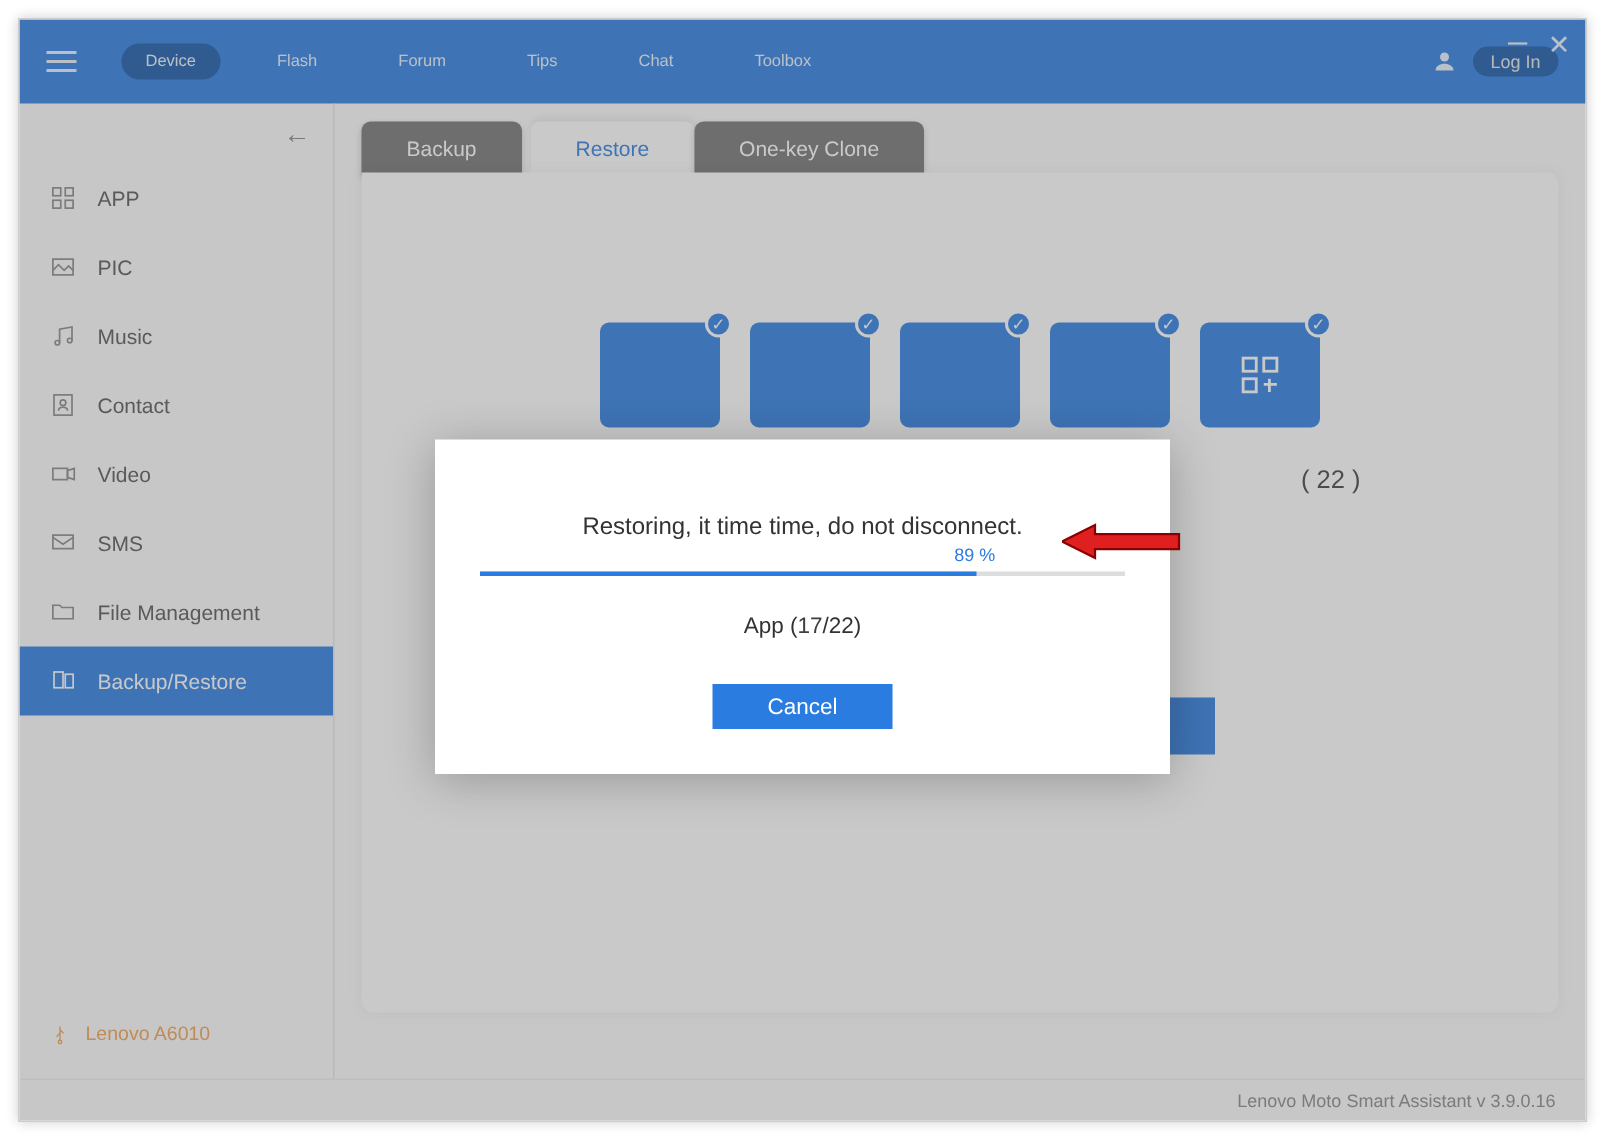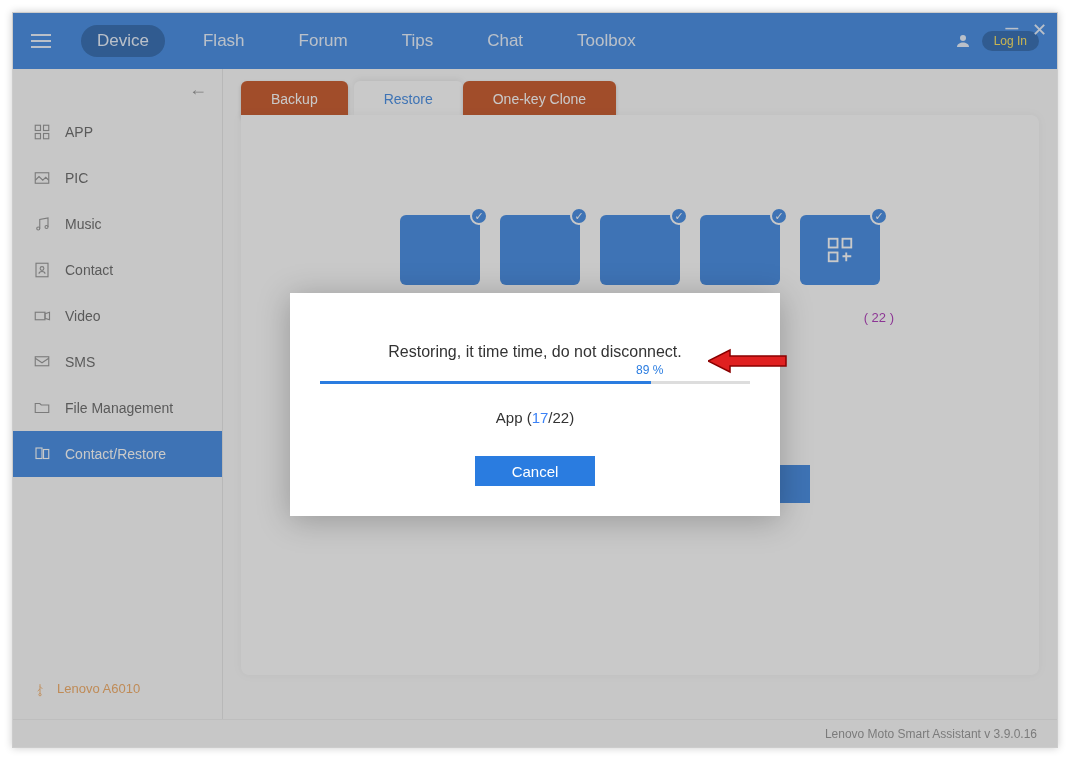--- a/index.html
+++ b/index.html
@@ -2,62 +2,62 @@
 <html><head>
 <meta charset="utf-8">
 <style>
   * { box-sizing: border-box; margin: 0; padding: 0; font-family: "Segoe UI", Arial, sans-serif; }
   body { width: 1070px; height: 760px; background: #fff; position: relative; }
   .outer { position: absolute; inset: 12px; border: 1px solid #ccc; box-shadow: 0 0 8px rgba(0,0,0,0.2); background: #fcfcfc; overflow: hidden; }
   .header { height: 56px; background: #2a7ce0; display: flex; align-items: center; padding: 0 18px; color: #e8f2ff; position: relative; }
   .hamburger { display: flex; flex-direction: column; gap: 4px; margin-right: 30px; cursor: pointer; }
   .hamburger span { display:block; width: 20px; height: 2px; background: #e8f2ff; }
   .nav { display: flex; gap: 22px; align-items: center; }
-  .nav-item { font-size: 17px; color: #e8f2ff; padding: 6px 16px; border-radius: 18px; cursor: pointer; }
+  .nav-item { font-size: 11px; color: #e8f2ff; padding: 6px 16px; border-radius: 18px; cursor: pointer; }
   .nav-item.active { background: #1557a8; }
   .header-right { margin-left: auto; display:flex; align-items:center; gap:10px; }
   .user-icon { width:18px; height:18px; fill:#e8f2ff; }
-  .login-btn { background:#1557a8; color:#fde047; font-size:12px; padding:3px 12px; border-radius:12px; cursor:pointer; border:none;}
+  .login-btn { background:#1557a8; color:#e5e5e5; font-size:12px; padding:3px 12px; border-radius:12px; cursor:pointer; border:none;}
   .win-controls { position:absolute; top:6px; right:10px; display:flex; gap:14px; color:#e8f2ff; font-family: Arial; }
   .win-min { font-size:22px; line-height:10px; cursor:pointer; position:relative; top:-6px;}
   .win-close { font-size:18px; cursor:pointer; }
   .body-area { display:flex; height: calc(100% - 56px - 28px); }
   .sidebar { width: 210px; border-right: 1px solid #e5e5e5; padding-top: 12px; position:relative; }
   .back-arrow { position:absolute; top:10px; right: 15px; color:#888; font-size:18px; cursor:pointer; }
   .side-list { margin-top: 28px; }
   .side-item { display:flex; align-items:center; gap: 14px; padding: 14px 0 14px 20px; color: #555; font-size: 14px; cursor:pointer; }
   .side-item svg { width:18px; height:18px; stroke:#888; fill:none; stroke-width:1.5; }
   .side-item.active { background:#2a7ce0; color:#fff; }
   .side-item.active svg { stroke:#fff; }
   .device-label { position:absolute; bottom: 20px; left: 20px; display:flex; gap:10px; color:#f0a050; font-size:13px; }
   .device-label svg { width:14px; height:18px; stroke:#f0a050; fill:none; stroke-width:1.5;}
   .main { flex:1; padding: 12px 18px; position:relative; }
   .tabs { display:flex; gap:0; }
   .tab { padding: 10px 30px; font-size:14px; border-radius: 6px 6px 0 0; cursor:pointer; }
-  .tab.blue { background:#c2410c; color:#fff; margin-right:6px; box-shadow: 0 2px 4px rgba(0,0,0,0.2);}
+  .tab.blue { background:#737373; color:#fff; margin-right:6px; box-shadow: 0 2px 4px rgba(0,0,0,0.2);}
   .tab.active { background:#fff; color:#2a7ce0; box-shadow: 0 -2px 6px rgba(0,0,0,0.08);}
   .panel { background:#fff; border-radius: 0 8px 8px 8px; box-shadow: 0 0 10px rgba(0,0,0,0.06); height: 560px; padding: 40px; position:relative; margin-top:-2px;}
   .tiles { display:flex; gap: 20px; justify-content:center; margin-top: 60px;}
   .tile { width: 80px; height: 70px; background:#2a7ce0; border-radius:6px; position:relative; display:flex; align-items:center; justify-content:center;}
   .tile svg { stroke:#fff; fill:none; width:30px; height:30px; stroke-width:1.5;}
   .check { position:absolute; top:-8px; right:-8px; width:18px; height:18px; background:#2a7ce0; border:2px solid #fff; border-radius:50%; color:#fff; font-size:11px; display:flex; align-items:center; justify-content:center;}
-  .tile-count { position:absolute; right: 145px; top: 195px; color:#a21caf; font-size:13px;}
+  .tile-count { position:absolute; right: 132px; top: 195px; color:#404040; font-size:17px;}
   .bottom-buttons { display:flex; gap: 40px; justify-content:center; margin-top: 180px;}
   .big-btn { width: 150px; height: 38px; background:#2a7ce0; color:#fff; border:none; font-size:17px; cursor:pointer;}
   .footer { height:28px; display:flex; align-items:center; justify-content:flex-end; padding-right:20px; font-size:12px; color:#888; border-top:1px solid #eee;}
   
   .overlay { position:absolute; inset:0; background: rgba(100,100,100,0.35); }
   .modal { position:absolute; left:50%; top: 280px; transform:translateX(-50%); width: 490px; background:#fff; box-shadow: 0 4px 30px rgba(0,0,0,0.25); padding: 50px 30px 30px 30px; text-align:center;}
   .modal-title { font-size:16px; color:#333; margin-bottom: 20px;}
   .progress-wrap { position:relative; height: 20px; margin-bottom: 8px;}
   .progress-pct { position:absolute; top:-18px; color:#2a7ce0; font-size:12px;}
   .progress-bar { width:100%; height:3px; background:#ddd; }
   .progress-fill { height:100%; background:#2a7ce0;}
   .progress-label { font-size:15px; color:#333; margin-bottom: 30px;}
-  .progress-label .num { color:#3b82f6; }
+  .progress-label .num { color:#404040; }
   .cancel-btn { width:120px; height:30px; background:#2a7ce0; color:#fff; border:none; font-size:15px; cursor:pointer;}
   .arrow-annot { position:absolute; left: 695px; top: 333px; }
   .arrow-annot svg { width:80px; height:30px; }
 </style>
 </head>
 <body>
 
 <div class="outer">
 
   <div class="header">
@@ -142,21 +142,21 @@
           <svg viewBox="0 0 24 24">
               <path d="M3 6h6l2 2h10v10H3z"></path>
             </svg>
           <span>File Management</span>
         </div>
         <div class="side-item active">
           <svg viewBox="0 0 24 24">
               <rect x="4" y="4" width="8" height="14"></rect>
               <rect x="14" y="6" width="7" height="12"></rect>
             </svg>
-          <span>Contact/Restore</span>
+          <span>Backup/Restore</span>
         </div>
       </div>
       <div class="device-label">
         <svg viewBox="0 0 24 24">
             <path d="M12 2v16"></path>
             <circle cx="12" cy="20" r="2"></circle>
             <path d="M12 6l4 4"></path>
             <path d="M12 10l-4 4"></path>
           </svg>
         <span>Lenovo A6010</span>

